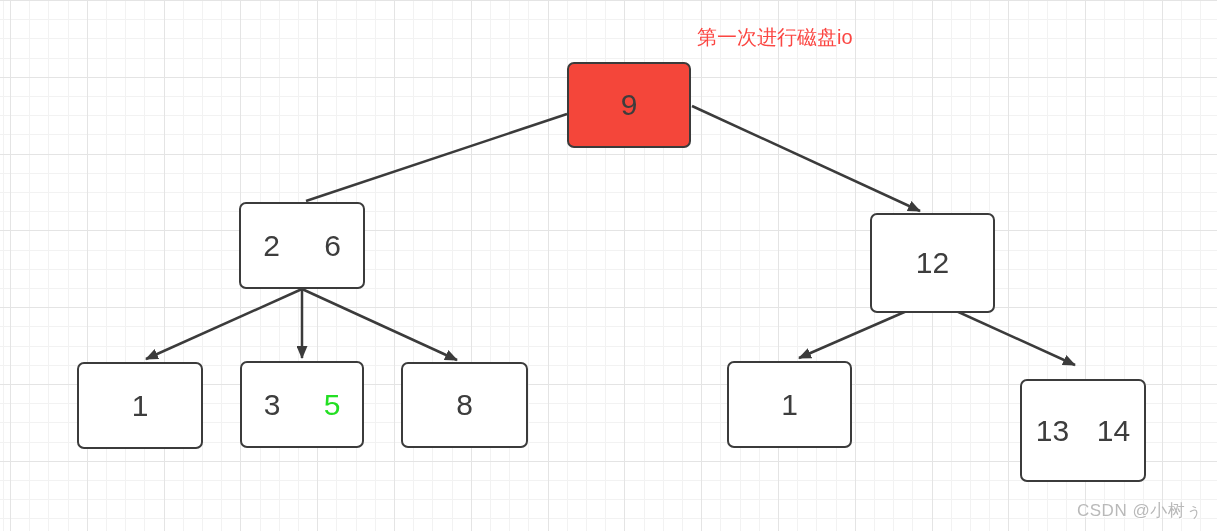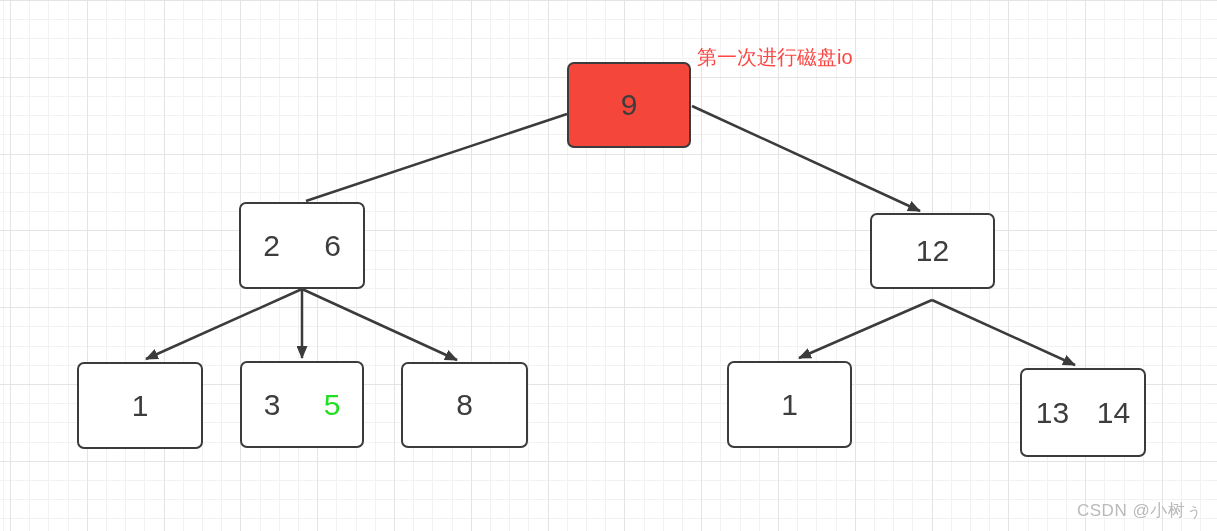--- a/index.html
+++ b/index.html
@@ -48,21 +48,20 @@
     justify-content: space-around;
   }
   .node-key {
     line-height: 1;
   }
   #annotation {
     position: absolute;
     font-size: 20px;
     line-height: 1;
     white-space: nowrap;
-    margin-top: 20px;
   }
   #watermark {
     position: absolute;
     font-size: 17px;
     line-height: 1.2;
     white-space: nowrap;
     text-shadow: 1px 1px 0 #ffffff;
     letter-spacing: 0.5px;
     text-align: center;
   }
@@ -86,36 +85,36 @@
       <line x1="932" y1="300" x2="1075" y2="365" stroke="#3b3b3b" stroke-width="2.5" marker-end="url(#arrowhead)"></line>
     </svg>
   <div id="nodes">
       <div class="tree-node" style="left: 567px; top: 62px; width: 124px; height: 86px; background: rgb(244, 70, 58);">
         <span class="node-key">9</span>
       </div>
       <div class="tree-node multi" style="left: 239px; top: 202px; width: 126px; height: 87px; background: rgb(255, 255, 255);">
         <span class="node-key">2</span>
         <span class="node-key">6</span>
       </div>
-      <div class="tree-node" style="left: 870px; top: 213px; width: 125px; height: 76px; background: rgb(255, 255, 255);">
+      <div class="tree-node" style="left: 870px; top: 213px; width: 125px; height: 100px; background: rgb(255, 255, 255);">
         <span class="node-key">12</span>
       </div>
       <div class="tree-node" style="left: 77px; top: 362px; width: 126px; height: 87px; background: rgb(255, 255, 255);">
         <span class="node-key">1</span>
       </div>
       <div class="tree-node multi" style="left: 240px; top: 361px; width: 124px; height: 87px; background: rgb(255, 255, 255);">
         <span class="node-key">3</span>
         <span class="node-key" style="color: rgb(35, 223, 35);">5</span>
       </div>
       <div class="tree-node" style="left: 401px; top: 362px; width: 127px; height: 86px; background: rgb(255, 255, 255);">
         <span class="node-key">8</span>
       </div>
       <div class="tree-node" style="left: 727px; top: 361px; width: 125px; height: 87px; background: rgb(255, 255, 255);">
         <span class="node-key">1</span>
       </div>
-      <div class="tree-node multi" style="left: 1020px; top: 368px; width: 126px; height: 89px; background: rgb(255, 255, 255);">
+      <div class="tree-node multi" style="left: 1020px; top: 379px; width: 126px; height: 103px; background: rgb(255, 255, 255);">
         <span class="node-key">13</span>
         <span class="node-key">14</span>
       </div>
     </div>
   <div id="annotation" style="left: 697px; top: 27px; color: rgb(251, 70, 66);">第一次进行磁盘io</div>
   <div id="watermark" style="left: 1077px; top: 501px; color: rgb(185, 185, 185);">CSDN @小树ぅ</div>
 </div>
 
 </body></html>

